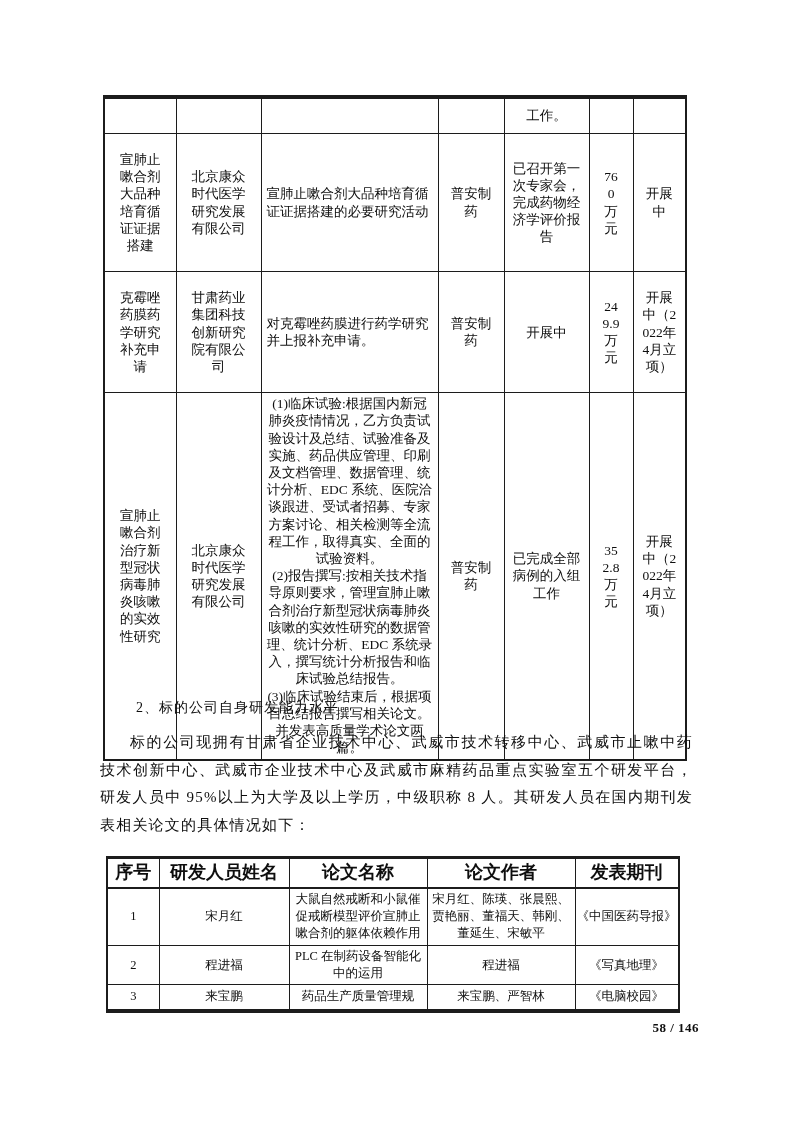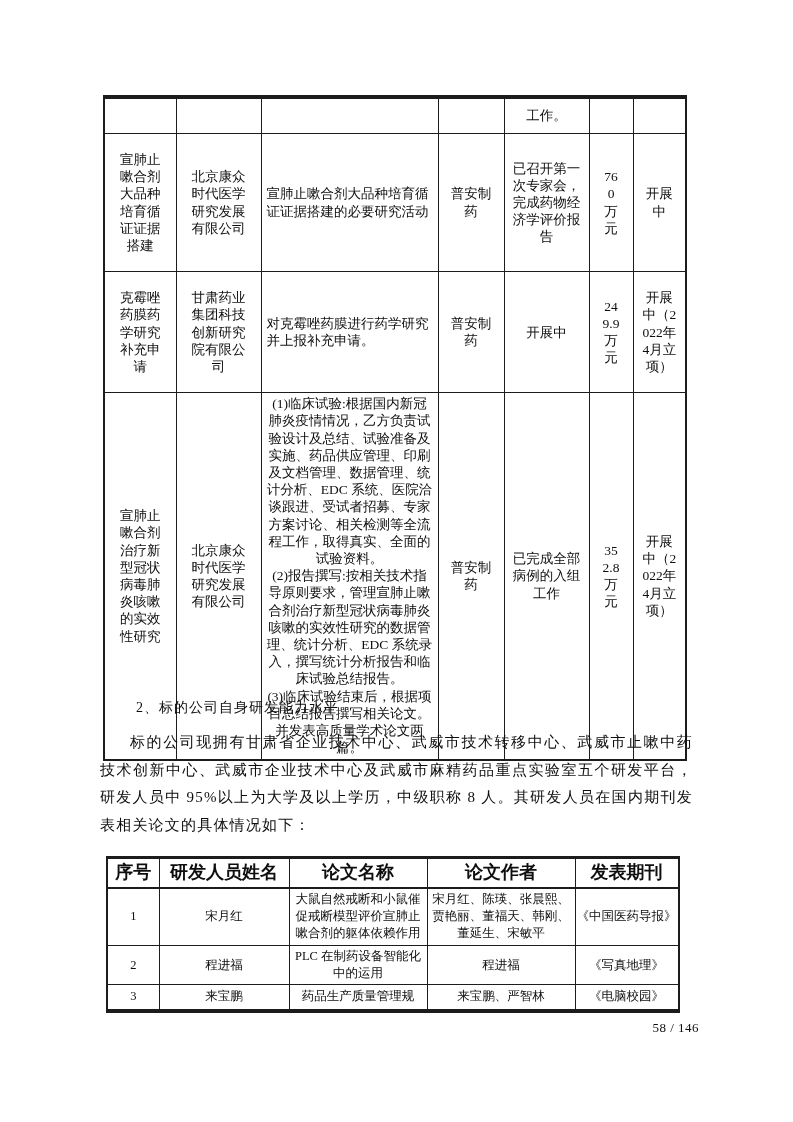--- a/index.html
+++ b/index.html
@@ -56,21 +56,21 @@
   table.t2 tr.hr{height:30px;}
   table.t2 th{font-size:18px;font-weight:bold;border-bottom-width:2px;}
   table.t2 tr.pr1{height:58px;}
   table.t2 tr.pr2{height:39px;}
   table.t2 tr.pr3{height:26px;}
   table.t2 td.left{text-align:center;}
   table.t2 td.journal{white-space:nowrap;padding:2px 1px;}
   
   .pageno{
     position:absolute;right:94px;top:1020px;
-    font-size:13px;font-weight:normal;letter-spacing:0.5px;text-align:right;
+    font-size:13px;font-weight:bold;letter-spacing:0.5px;text-align:right;
   }
 </style>
 </head>
 <body>
 
 <div class="page">
 
   <table class="t1">
     <colgroup>
       <col style="width:72px">

